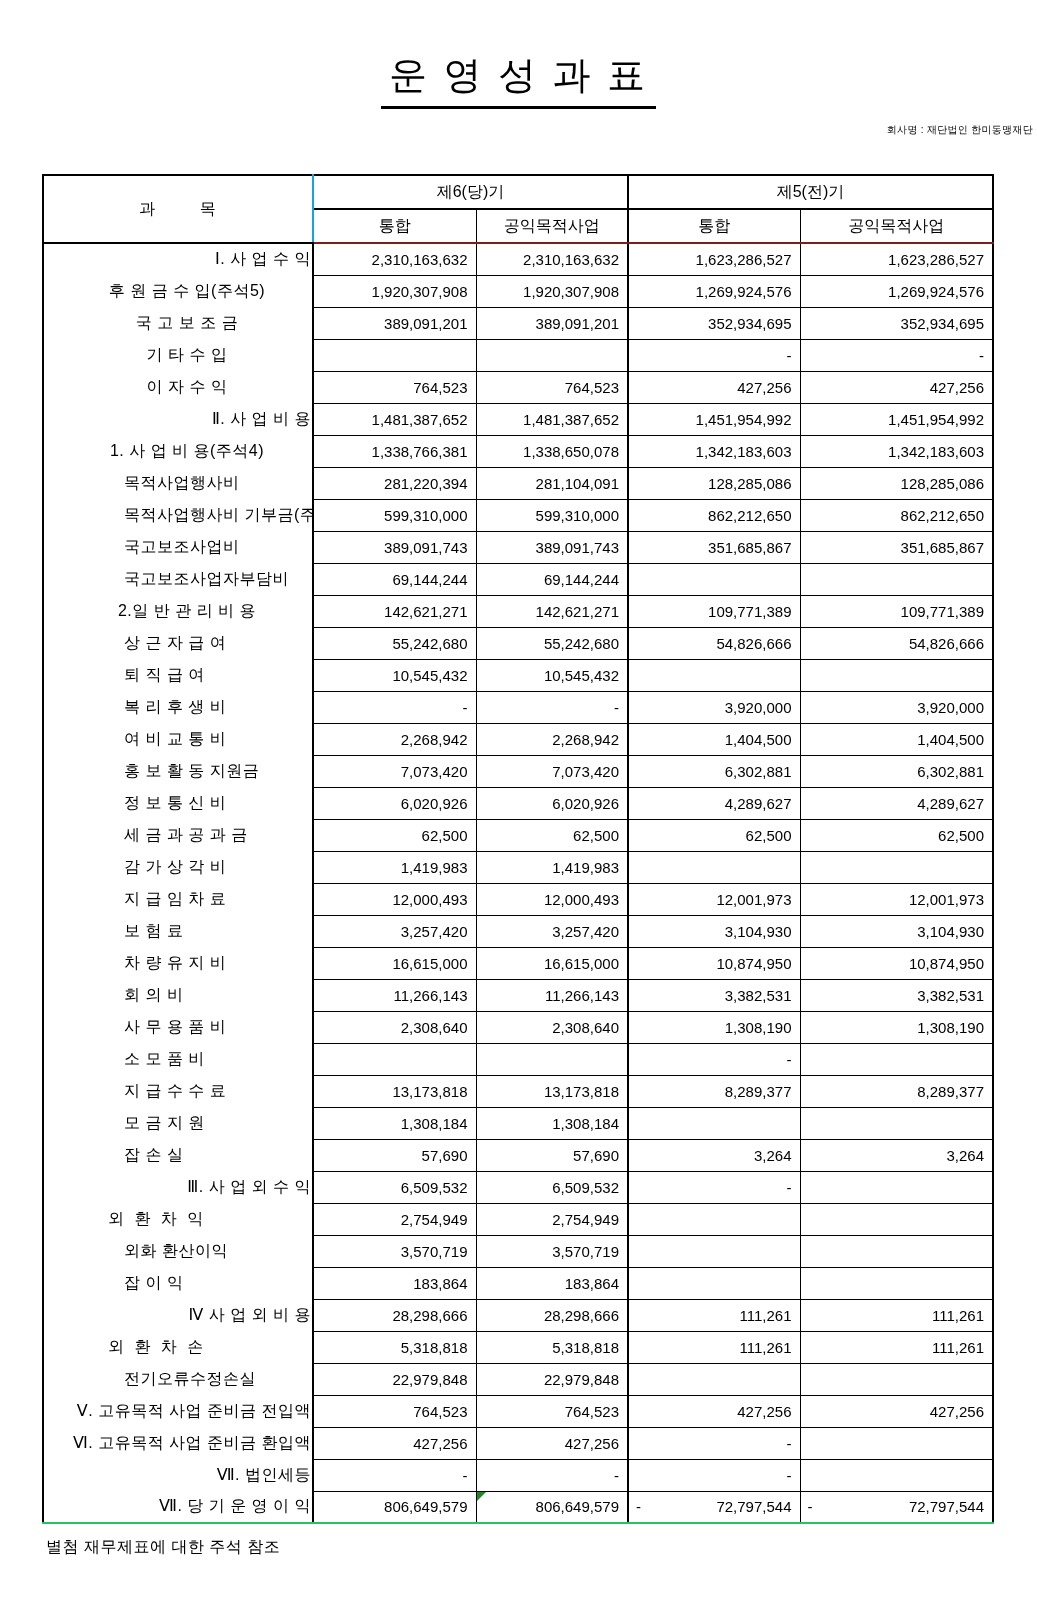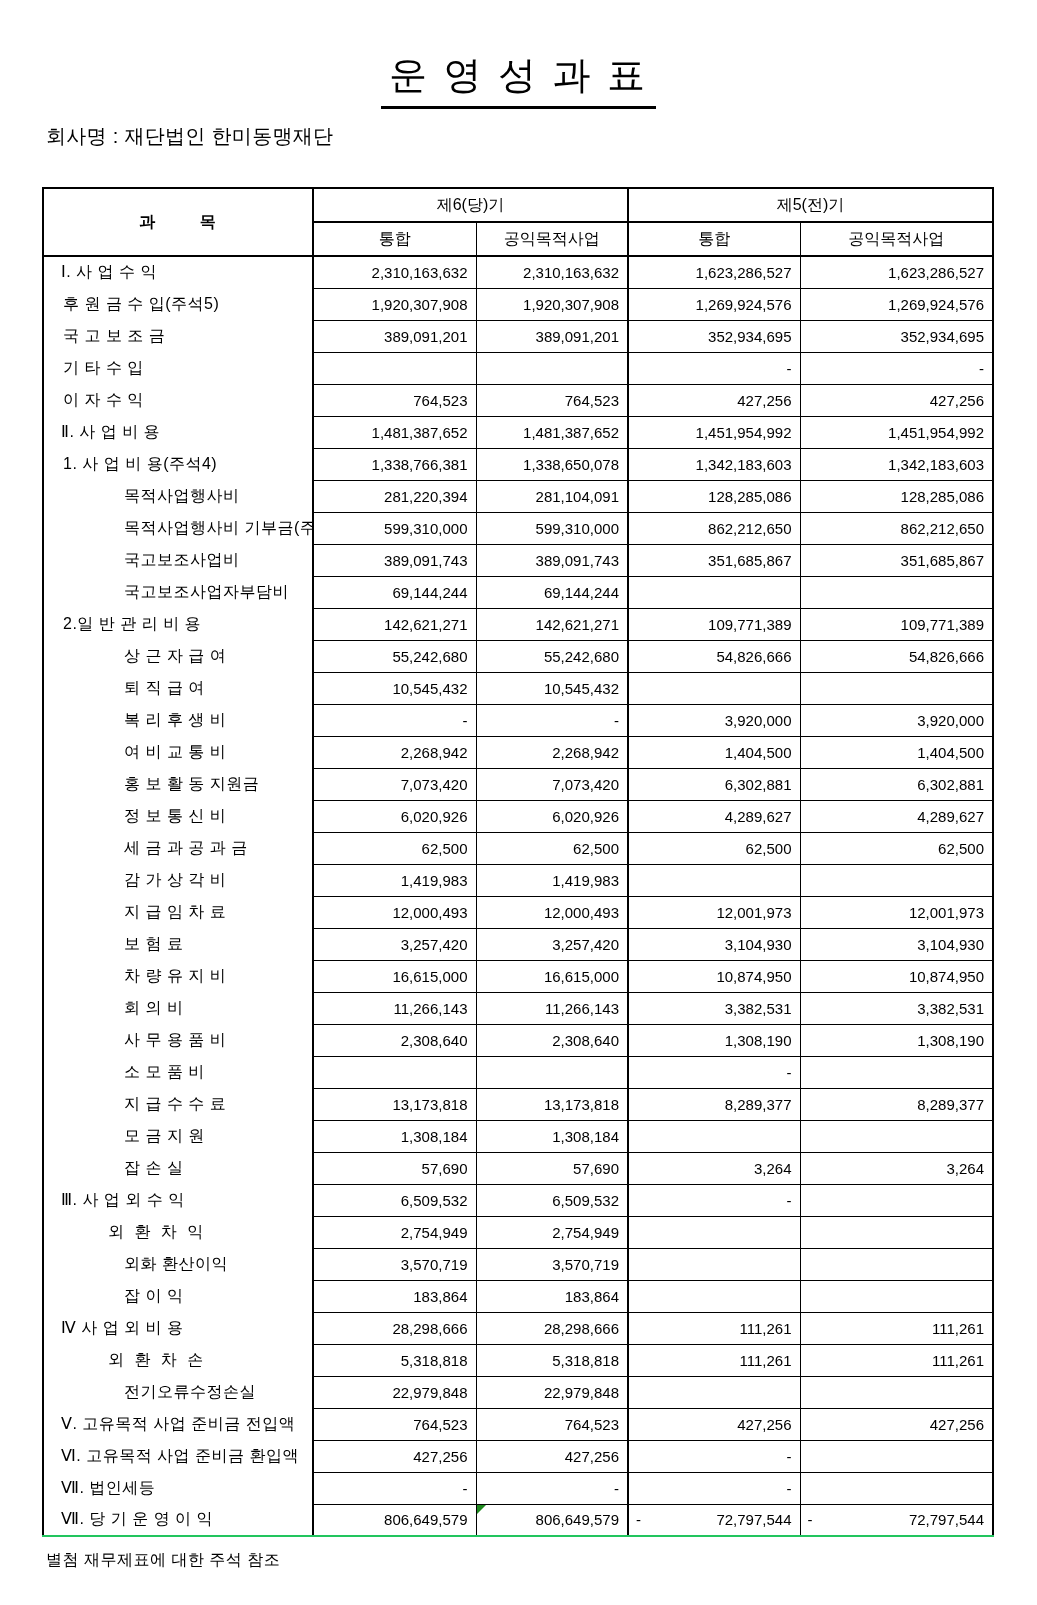--- a/index.html
+++ b/index.html
@@ -17,23 +17,24 @@
     display: inline-block;
     font-size: 38px;
     font-weight: 500;
     letter-spacing: 3px;
     white-space: pre;
     padding: 0 8px 5px 8px;
     border-bottom: 3px solid #000;
   }
 
   .company-line {
-    margin: 14px 12px 0 46px;
-    font-size: 20px;
+    margin: 14px 4px 0 46px;
+    font-size: 10px;
     letter-spacing: 0.3px;
+    text-align: right;
   }
 
   table.statement {
     margin: 37px 0 0 42px;
     border-collapse: collapse;
     table-layout: fixed;
     width: 950px;
     border: 2px solid #000;
   }
   col.c-item { width: 270px; }
@@ -44,48 +45,47 @@
 
   thead th {
     border: 1px solid #000;
     font-weight: 400;
     font-size: 16px;
     text-align: center;
     height: 34px;
     box-sizing: border-box;
   }
   th.item-header {
-    border-right: 2px solid #000000;
+    border-right: 2px solid #0ea5e9;
     border-bottom: 2px solid #000;
     white-space: pre;
     letter-spacing: 1px;
-    font-weight: bold;
   }
   thead tr.period-row th { border-bottom: 2px solid #000; }
   th.period-6 { border-right: 2px solid #000; }
-  thead tr.sub-row th { border-bottom: 2px solid #000000; }
+  thead tr.sub-row th { border-bottom: 2px solid #7f1d1d; }
   th.sub-1 { border-right: 2px solid #000; }
 
   tbody td {
     border: 1px solid #000;
     height: 32px;
     box-sizing: border-box;
     vertical-align: middle;
   }
   td.label {
     border-top: none;
     border-bottom: none;
     border-right: 2px solid #000;
     font-size: 16px;
     letter-spacing: 0.5px;
     white-space: pre;
     overflow: hidden;
   }
-  td.ind0 { padding-left: 17px; }
-  td.ind1 { padding-left: 19px; }
+  td.ind0 { padding-left: 4px; text-align: right; }
+  td.ind1 { padding-left: 19px; text-align: center; }
   td.ind2 { padding-left: 80px; }
   td.ind3 { padding-left: 64px; margin-left: 16px; }
 
   td.num {
     text-align: right;
     padding-right: 8px;
     font-size: 15px;
     position: relative;
   }
   td.cdiv { border-right: 2px solid #000; }

